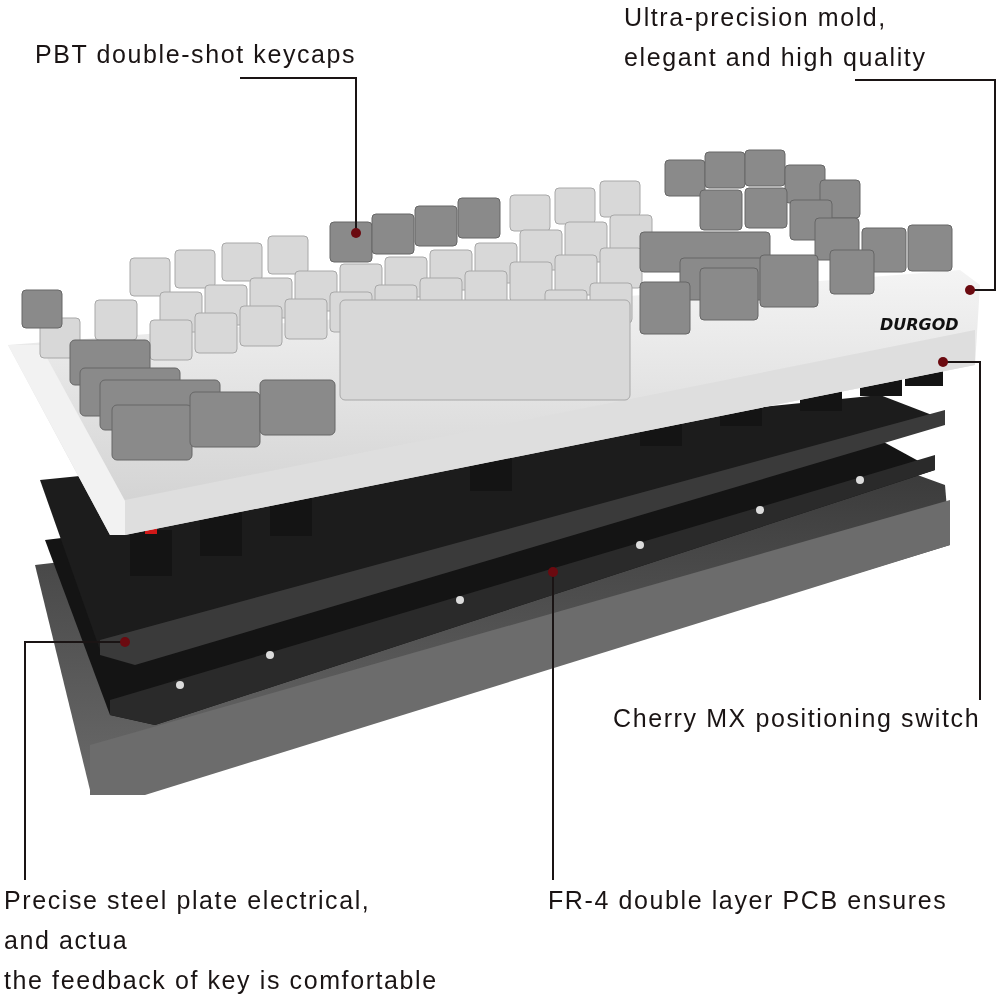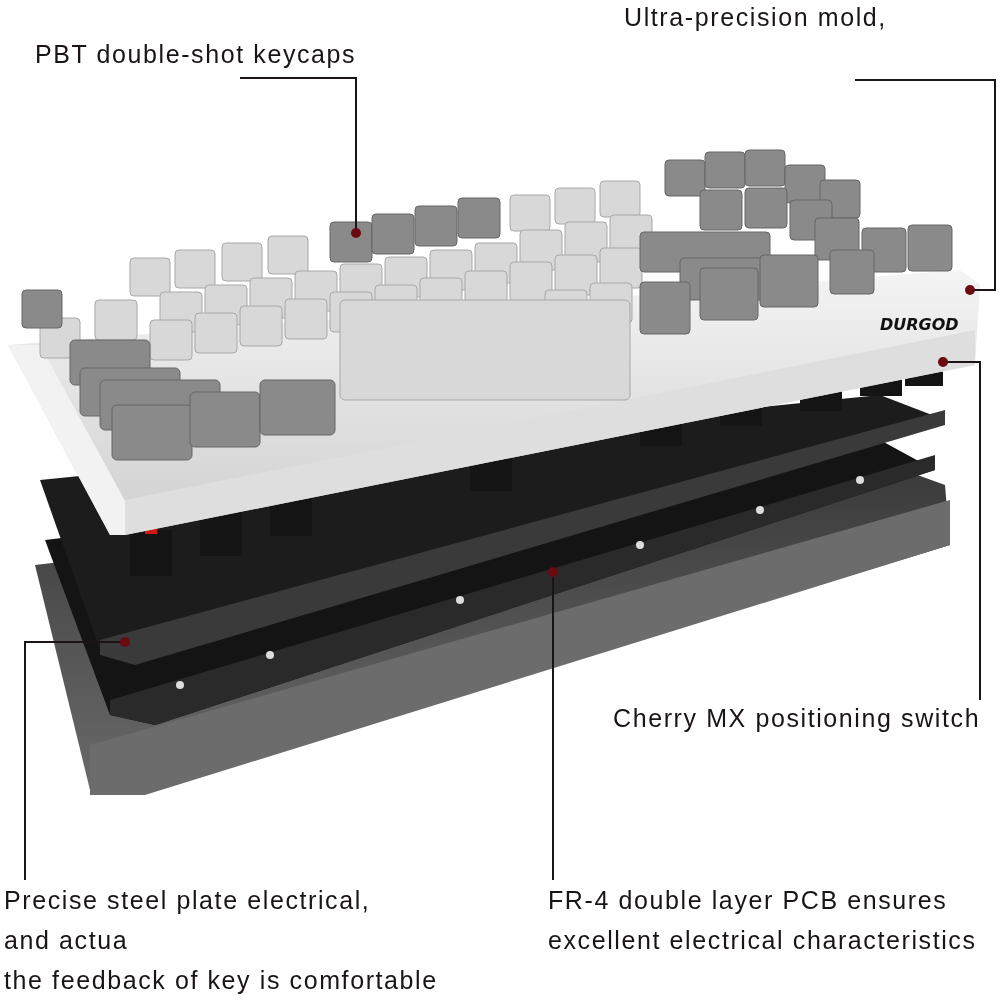--- a/index.html
+++ b/index.html
@@ -163,28 +163,28 @@
     <circle cx="553" cy="572" r="5"></circle>
   </g>
 </svg>
 
 <div class="label" style="left:35px; top:34px;">
   <div>PBT double-shot keycaps</div>
 </div>
 
 <div class="label" style="left:624px; top:-3px;">
   <div>Ultra-precision mold,</div>
+  <div>elegant and high quality</div>
 </div>
 
 <div class="label" style="left:613px; top:698px;">
   <div>Cherry MX positioning switch</div>
 </div>
 
 <div class="label" style="left:4px; top:880px;">
   <div>Precise steel plate electrical,</div>
   <div>and actua</div>
   <div>the feedback of key is comfortable</div>
 </div>
 
 <div class="label" style="left:548px; top:880px;">
   <div>FR-4 double layer PCB ensures</div>
-  <div>excellent electrical characteristics</div>
 </div>
 
 </body></html>

